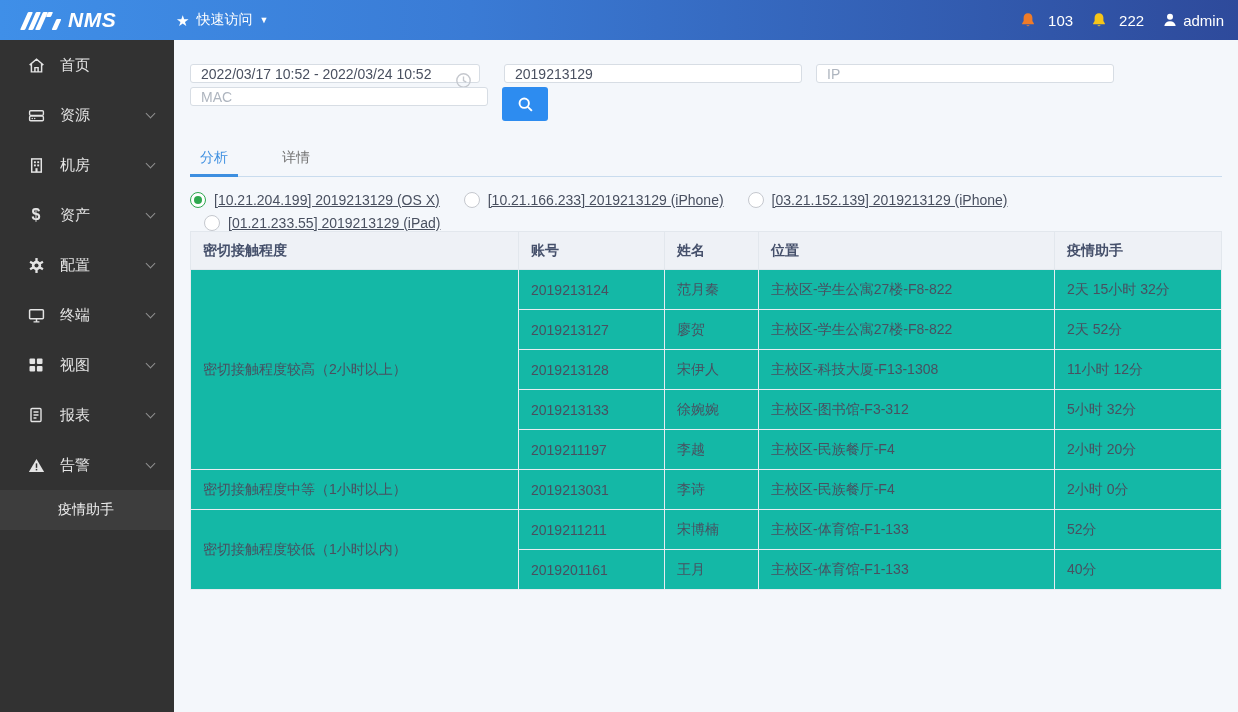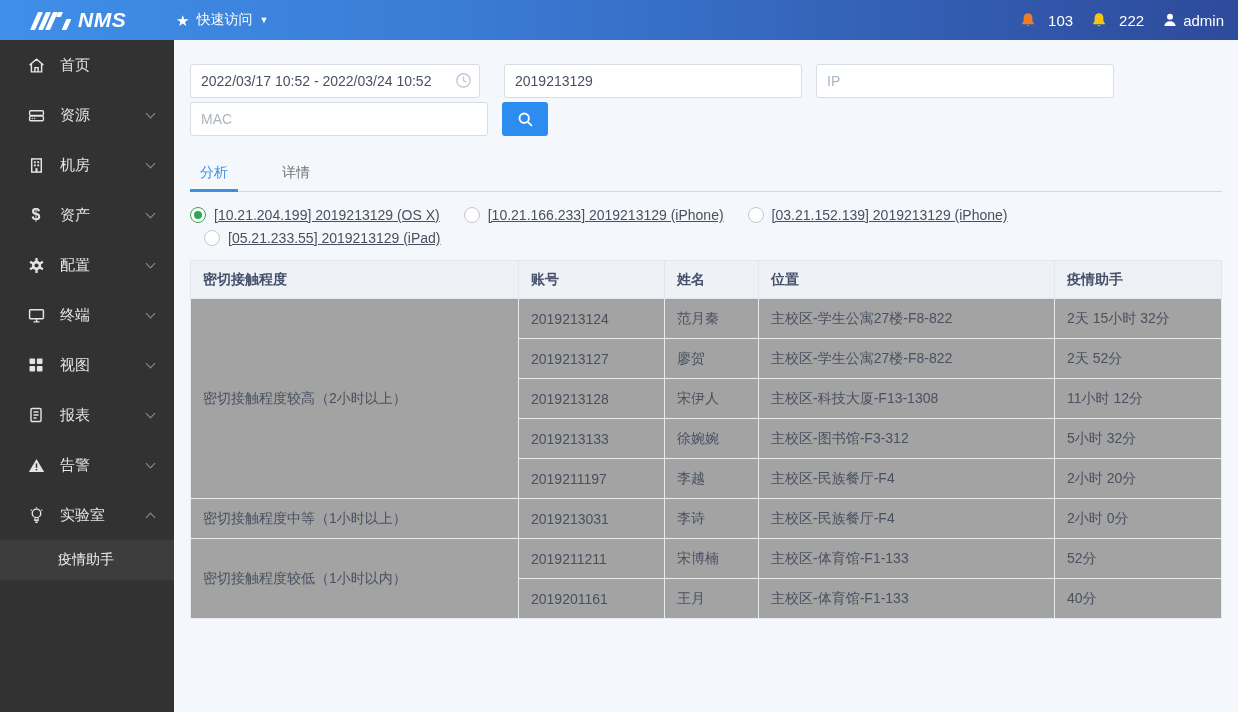--- a/index.html
+++ b/index.html
@@ -3,21 +3,21 @@
 <meta charset="utf-8">
 <style>
   * { margin:0; padding:0; box-sizing:border-box; }
   html,body { width:1238px; height:712px; overflow:hidden;
     font-family:"Liberation Sans","DejaVu Sans",sans-serif; background:#f4f7fb; }
 
   
   .topbar { position:fixed; top:0; left:0; width:1238px; height:40px; z-index:20;
     background:linear-gradient(90deg,#3f8fe8 0%,#3a7bd5 38%,#2e4a9b 100%);
     display:flex; align-items:center; color:#fff; }
-  .logo { width:166px; display:flex; align-items:center; padding-left:34px; gap:9px; }
+  .logo { width:166px; display:flex; align-items:center; padding-left:24px; gap:9px; }
   .logo-mark { display:flex; align-items:flex-end; gap:2.5px; height:20px; }
   .logo-bar { width:5px; background:#fff; transform:skewX(-24deg); border-radius:1px; }
   .lb-t { height:18px; } .lb-d { height:5px; margin-bottom:13px; } .lb-s { height:11px; }
   .logo-text { font-size:21px; font-weight:bold; font-style:italic; letter-spacing:.5px; }
   .quick { display:flex; align-items:center; gap:7px; margin-left:10px; font-size:14px; cursor:pointer; }
   .star { font-size:15px; line-height:1; }
   .caret { font-size:9px; line-height:1; }
   .topbar-right { margin-left:auto; display:flex; align-items:center; gap:18px; padding-right:14px; font-size:15px; }
   .badge { display:flex; gap:12px; cursor:pointer; }
   .user { display:flex; align-items:center; gap:5px; cursor:pointer; }
@@ -37,21 +37,21 @@
 
   
   .main { margin-left:166px; padding:18px 16px 0 24px; }
   .page-head { display:flex; align-items:baseline; gap:15px; margin-bottom:20px; }
   .page-title { font-size:19px; color:#515a6e; font-weight:600; }
   .breadcrumb { font-size:13px; color:#80878f; display:flex; gap:7px; align-items:baseline; }
   .crumb-sep { color:#c3c7ce; } .crumb-current { color:#bdc2ca; }
 
   .search-row { display:flex; align-items:flex-start; }
   .field { position:relative; }
-  .inp { height:34px; border:1px solid #d7dde4; border-radius:3px; background:#fff;
+  .inp { height:19px; border:1px solid #d7dde4; border-radius:3px; background:#fff;
     font-size:14px; color:#495060; padding:0 10px; width:100%; outline:none;
     font-family:"Liberation Sans","DejaVu Sans",sans-serif; }
   .inp::placeholder { color:#aeb5bf; }
   .f-date { width:290px; margin-right:24px; }
   .f-date .inp { padding-right:30px; }
   .clock { position:absolute; right:8px; top:8px; }
   .f-account { width:298px; margin-right:14px; }
   .f-ip { width:298px; }
   .row2 { margin-top:4px; }
   .f-mac { width:298px; margin-right:14px; }
@@ -66,21 +66,21 @@
   .radio-line { display:flex; align-items:center; }
   .radio-line + .radio-line { margin-top:7px; }
   .radio-opt { display:flex; align-items:center; margin-right:24px; cursor:pointer;text-decoration:underline; }
   .rb { width:16px; height:16px; border-radius:50%; border:1px solid #c5c8ce; background:#fff;
     margin-right:8px; flex:none; position:relative; }
   .rb.on { border-color:#2fa84f; }
   .rb.on::after { content:""; position:absolute; left:3px; top:3px; width:8px; height:8px;
     border-radius:50%; background:#2fa84f; }
   .indent { margin-left:14px; }
 
-  table.contact { margin-top:14px; width:100%; border-collapse:collapse; background:#a3a3a3; font-size:14px; }
+  table.contact { width:100%; border-collapse:collapse; background:#14b8a6; font-size:14px; }
   .contact th { background:#eef1f6; border:1px solid #e2e7ed; height:38px; text-align:left;
     padding:0 12px; color:#45506b; font-weight:bold; }
   .contact td { border:1px solid #e8ecf1; height:40px; padding:0 12px; color:#495060; }
   .group-cell { font-size:14px; }
   .level-high { color:#ed3f14; }
   .level-mid  { color:#ff9900; }
   .level-low  { color:#f5e003; }
   .dur { color:#5a8dd8; cursor:pointer; }
 </style>
 </head>
@@ -217,30 +217,20 @@
   <div class="menu-item">
     <span class="menu-icon">
       <svg width="17" height="17" viewBox="0 0 16 16">
           <path d="M8 1.8 15.2 14H.8z" fill="#e4e4e4"></path>
           <rect x="7.3" y="6" width="1.4" height="4.2" fill="#323232"></rect>
           <rect x="7.3" y="11.2" width="1.4" height="1.4" fill="#323232"></rect>
         </svg>
     </span>
     <span class="menu-label">告警</span>
     <span class="chev"></span>
-  </div>
-  <div class="menu-item">
-    <span class="menu-icon">
-      <svg width="17" height="17" viewBox="0 0 16 16" fill="none" stroke="#e4e4e4" stroke-width="1.3">
-          <circle cx="8" cy="6" r="4"></circle>
-          <path d="M6.5 10.5v2h3v-2M6.8 14.3h2.4M8 .2v1M2.6 2.5l.8.8M13.4 2.5l-.8.8"></path>
-        </svg>
-    </span>
-    <span class="menu-label">实验室</span>
-    <span class="chev up"></span>
   </div>
   <div class="submenu-item">
     <span>疫情助手</span>
   </div>
 </div>
 
 <div class="main">
 
   <div class="page-head">
     <span class="page-title">疫情助手</span>
@@ -296,21 +286,21 @@
         <span>[10.21.166.233] 2019213129 (iPhone)</span>
       </label>
       <label class="radio-opt">
         <span class="rb"></span>
         <span>[03.21.152.139] 2019213129 (iPhone)</span>
       </label>
     </div>
     <div class="radio-line">
       <label class="radio-opt indent">
         <span class="rb"></span>
-        <span>[05.21.233.55] 2019213129 (iPad)</span>
+        <span>[01.21.233.55] 2019213129 (iPad)</span>
       </label>
     </div>
   </div>
 
   <table class="contact">
     <colgroup>
         <col style="width:328px">
         <col style="width:146px">
         <col style="width:94px">
         <col style="width:296px">

